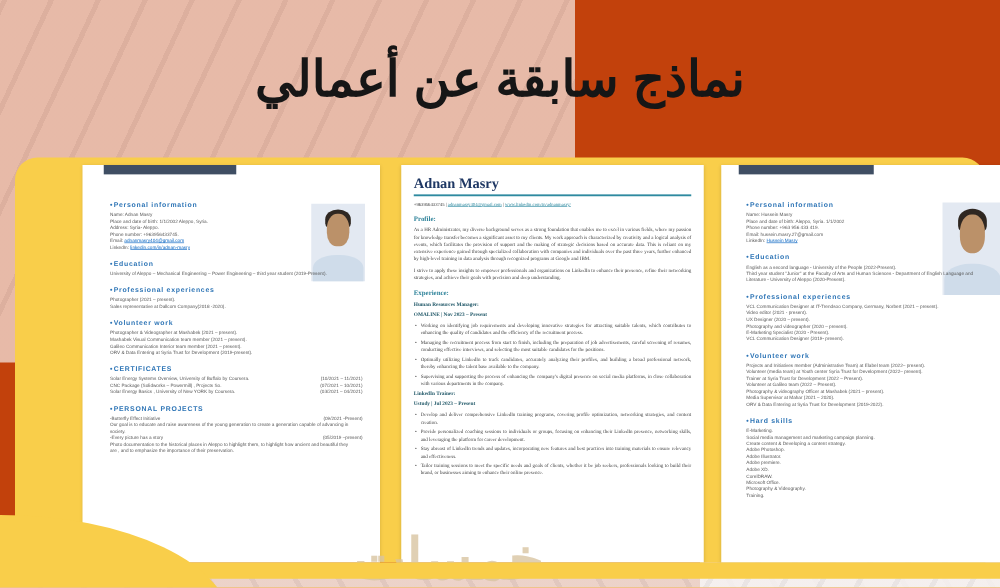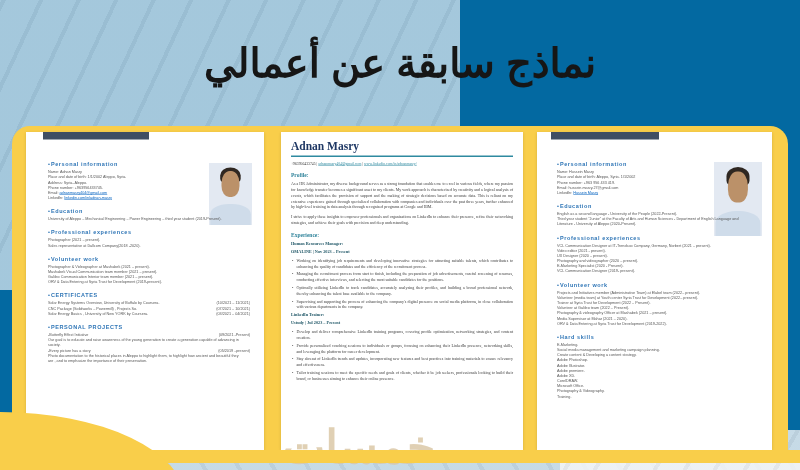--- a/index.html
+++ b/index.html
@@ -1,16 +1,16 @@
 <!DOCTYPE html>
 <html><head>
 <meta charset="utf-8">
 <style>
   html,body{margin:0;padding:0;}
-  .stage{position:relative;width:800px;height:470px;background:#0369a1;overflow:hidden;
+  .stage{position:relative;width:800px;height:470px;background:#c2410c;overflow:hidden;
          font-family:"Liberation Sans", sans-serif;}
   
   .stripes{position:absolute;z-index:0;}
   .stripes.tl{left:-140px;top:-170px;width:600px;height:460px;
     background:repeating-linear-gradient(115deg,#fbfbfc 0 30px,#ebebed 30px 34px);opacity:.65;}
   .stripes.bottom{left:0;top:452px;width:800px;height:18px;
     background:repeating-linear-gradient(60deg,#f7f7f8 0 26px,#e9e9eb 26px 30px);opacity:.8;}
   .stripes.br{left:560px;top:430px;width:240px;height:40px;
     background:repeating-linear-gradient(120deg,#f7f7f8 0 22px,#e9e9eb 22px 26px);opacity:.8;}
 
@@ -20,21 +20,21 @@
   .panel{position:absolute;left:12px;top:126px;width:776px;height:324px;background:#f9ce4a;
     border-radius:18px 18px 0 0;z-index:1;}
   .bottom-bar{position:absolute;left:0;top:450px;width:800px;height:13px;background:#f9ce4a;z-index:5;}
   .dome{position:absolute;left:-185px;top:412px;width:370px;height:176px;background:#f9ce4a;
     border-radius:50%;z-index:6;}
 
   .watermark{position:absolute;left:282px;top:420px;z-index:4;font-size:46px;font-weight:bold;
     color:#d9c5a2;opacity:.8;direction:rtl;}
 
   .page{position:absolute;top:132px;height:318px;background:#ffffff;z-index:2;
-    box-shadow:0 1px 3px rgba(0,0,0,.15);}
+    box-shadow:0 1px 3px rgba(0,0,0,.15);margin-left:40px;}
   .page1{left:26px;width:238px;}
   .page2{left:281px;width:242px;}
   .page3{left:537px;width:235px;}
   .inner{position:absolute;left:0;top:0;width:200%;height:200%;transform:scale(.5);
     transform-origin:0 0;overflow:hidden;}
 
   .navybar{position:absolute;top:0;height:15px;background:#3f4e63;}
   .page1 .navybar{left:34px;width:212px;}
   .page3 .navybar{left:28px;width:216px;}
 

